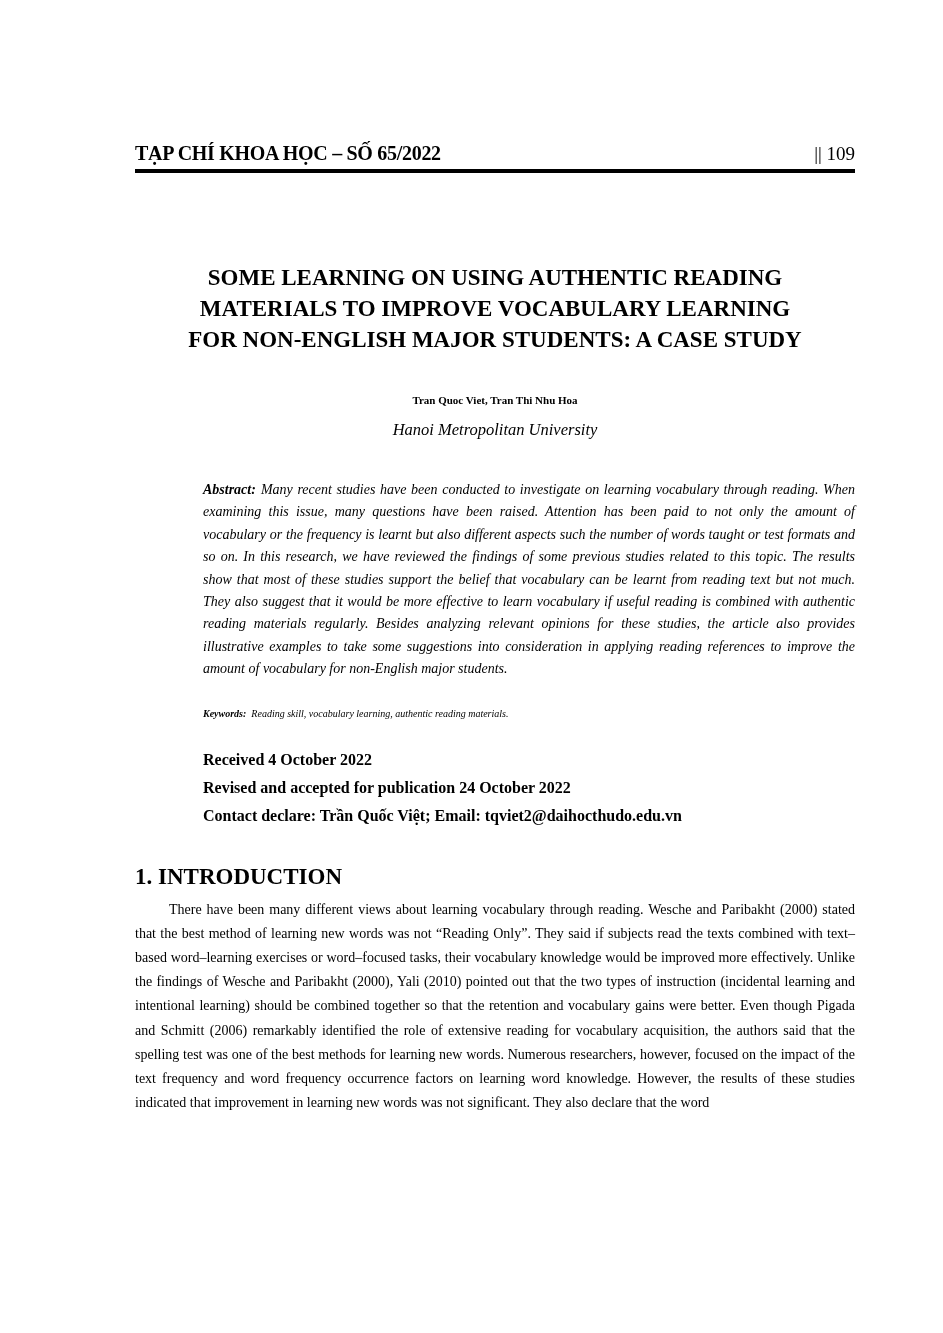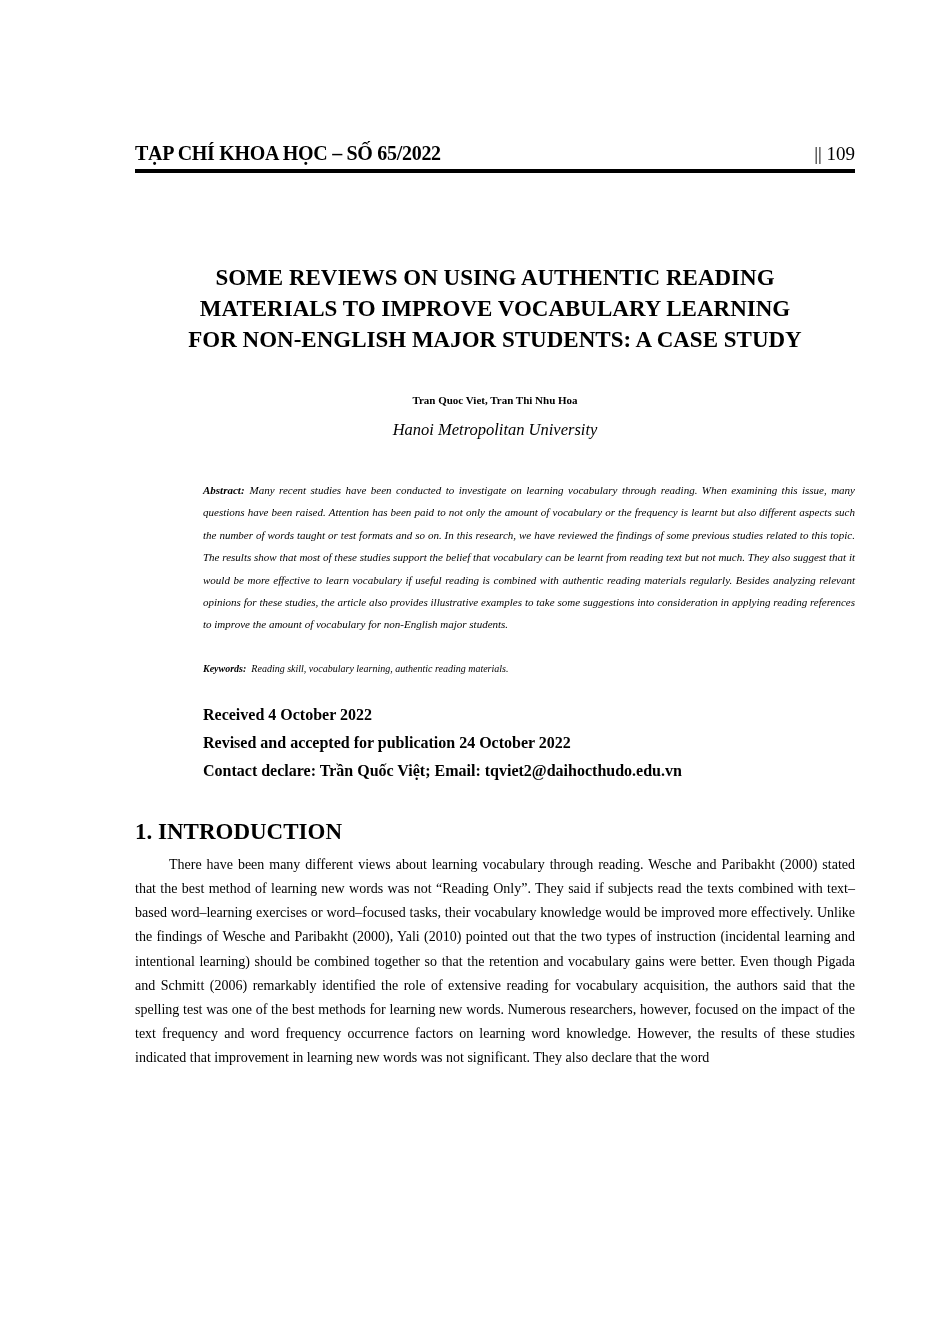--- a/index.html
+++ b/index.html
@@ -61,21 +61,21 @@
     margin-top: 5px;
     text-align: center;
     font-style: italic;
     font-size: 16.5px;
     line-height: 24px;
   }
   
   .abstract-block {
     margin: 37px 0 0 68px;
     font-style: italic;
-    font-size: 11px;
+    font-size: 14px;
     line-height: 22.4px;
     text-align: justify;
   }
   .abstract-label, .keywords-label {
     font-weight: bold;
     font-style: italic;
     margin-right: 5px;
   }
   .keywords-line {
     margin: 22px 0 0 68px;
@@ -113,21 +113,21 @@
 
 <div class="page">
   <div class="content">
 
     <div class="running-head">
       <span class="journal-name">TẠP CHÍ KHOA HỌC – SỐ 65/2022</span>
       <span class="page-number">|| 109</span>
     </div>
 
     <h1 class="article-title">
-      <span>SOME REVIEWS ON USING AUTHENTIC READING</span>
+      <span>SOME LEARNING ON USING AUTHENTIC READING</span>
       <span>MATERIALS TO IMPROVE VOCABULARY LEARNING</span>
       <span>FOR NON-ENGLISH MAJOR STUDENTS: A CASE STUDY</span>
     </h1>
 
     <div class="authors">Tran Quoc Viet, Tran Thi Nhu Hoa</div>
 
     <div class="affiliation">Hanoi Metropolitan University</div>
 
     <div class="abstract-block">
       <span class="abstract-label">Abstract:</span><span>Many recent studies have been conducted to investigate on learning vocabulary through reading. When examining this issue, many questions have been raised. Attention has been paid to not only the amount of vocabulary or the frequency is learnt but also different aspects such the number of words taught or test formats and so on. In this research, we have reviewed the findings of some previous studies related to this topic. The results show that most of these studies support the belief that vocabulary can be learnt from reading text but not much. They also suggest that it would be more effective to learn vocabulary if useful reading is combined with authentic reading materials regularly. Besides analyzing relevant opinions for these studies, the article also provides illustrative examples to take some suggestions into consideration in applying reading references to improve the amount of vocabulary for non-English major students.</span>

